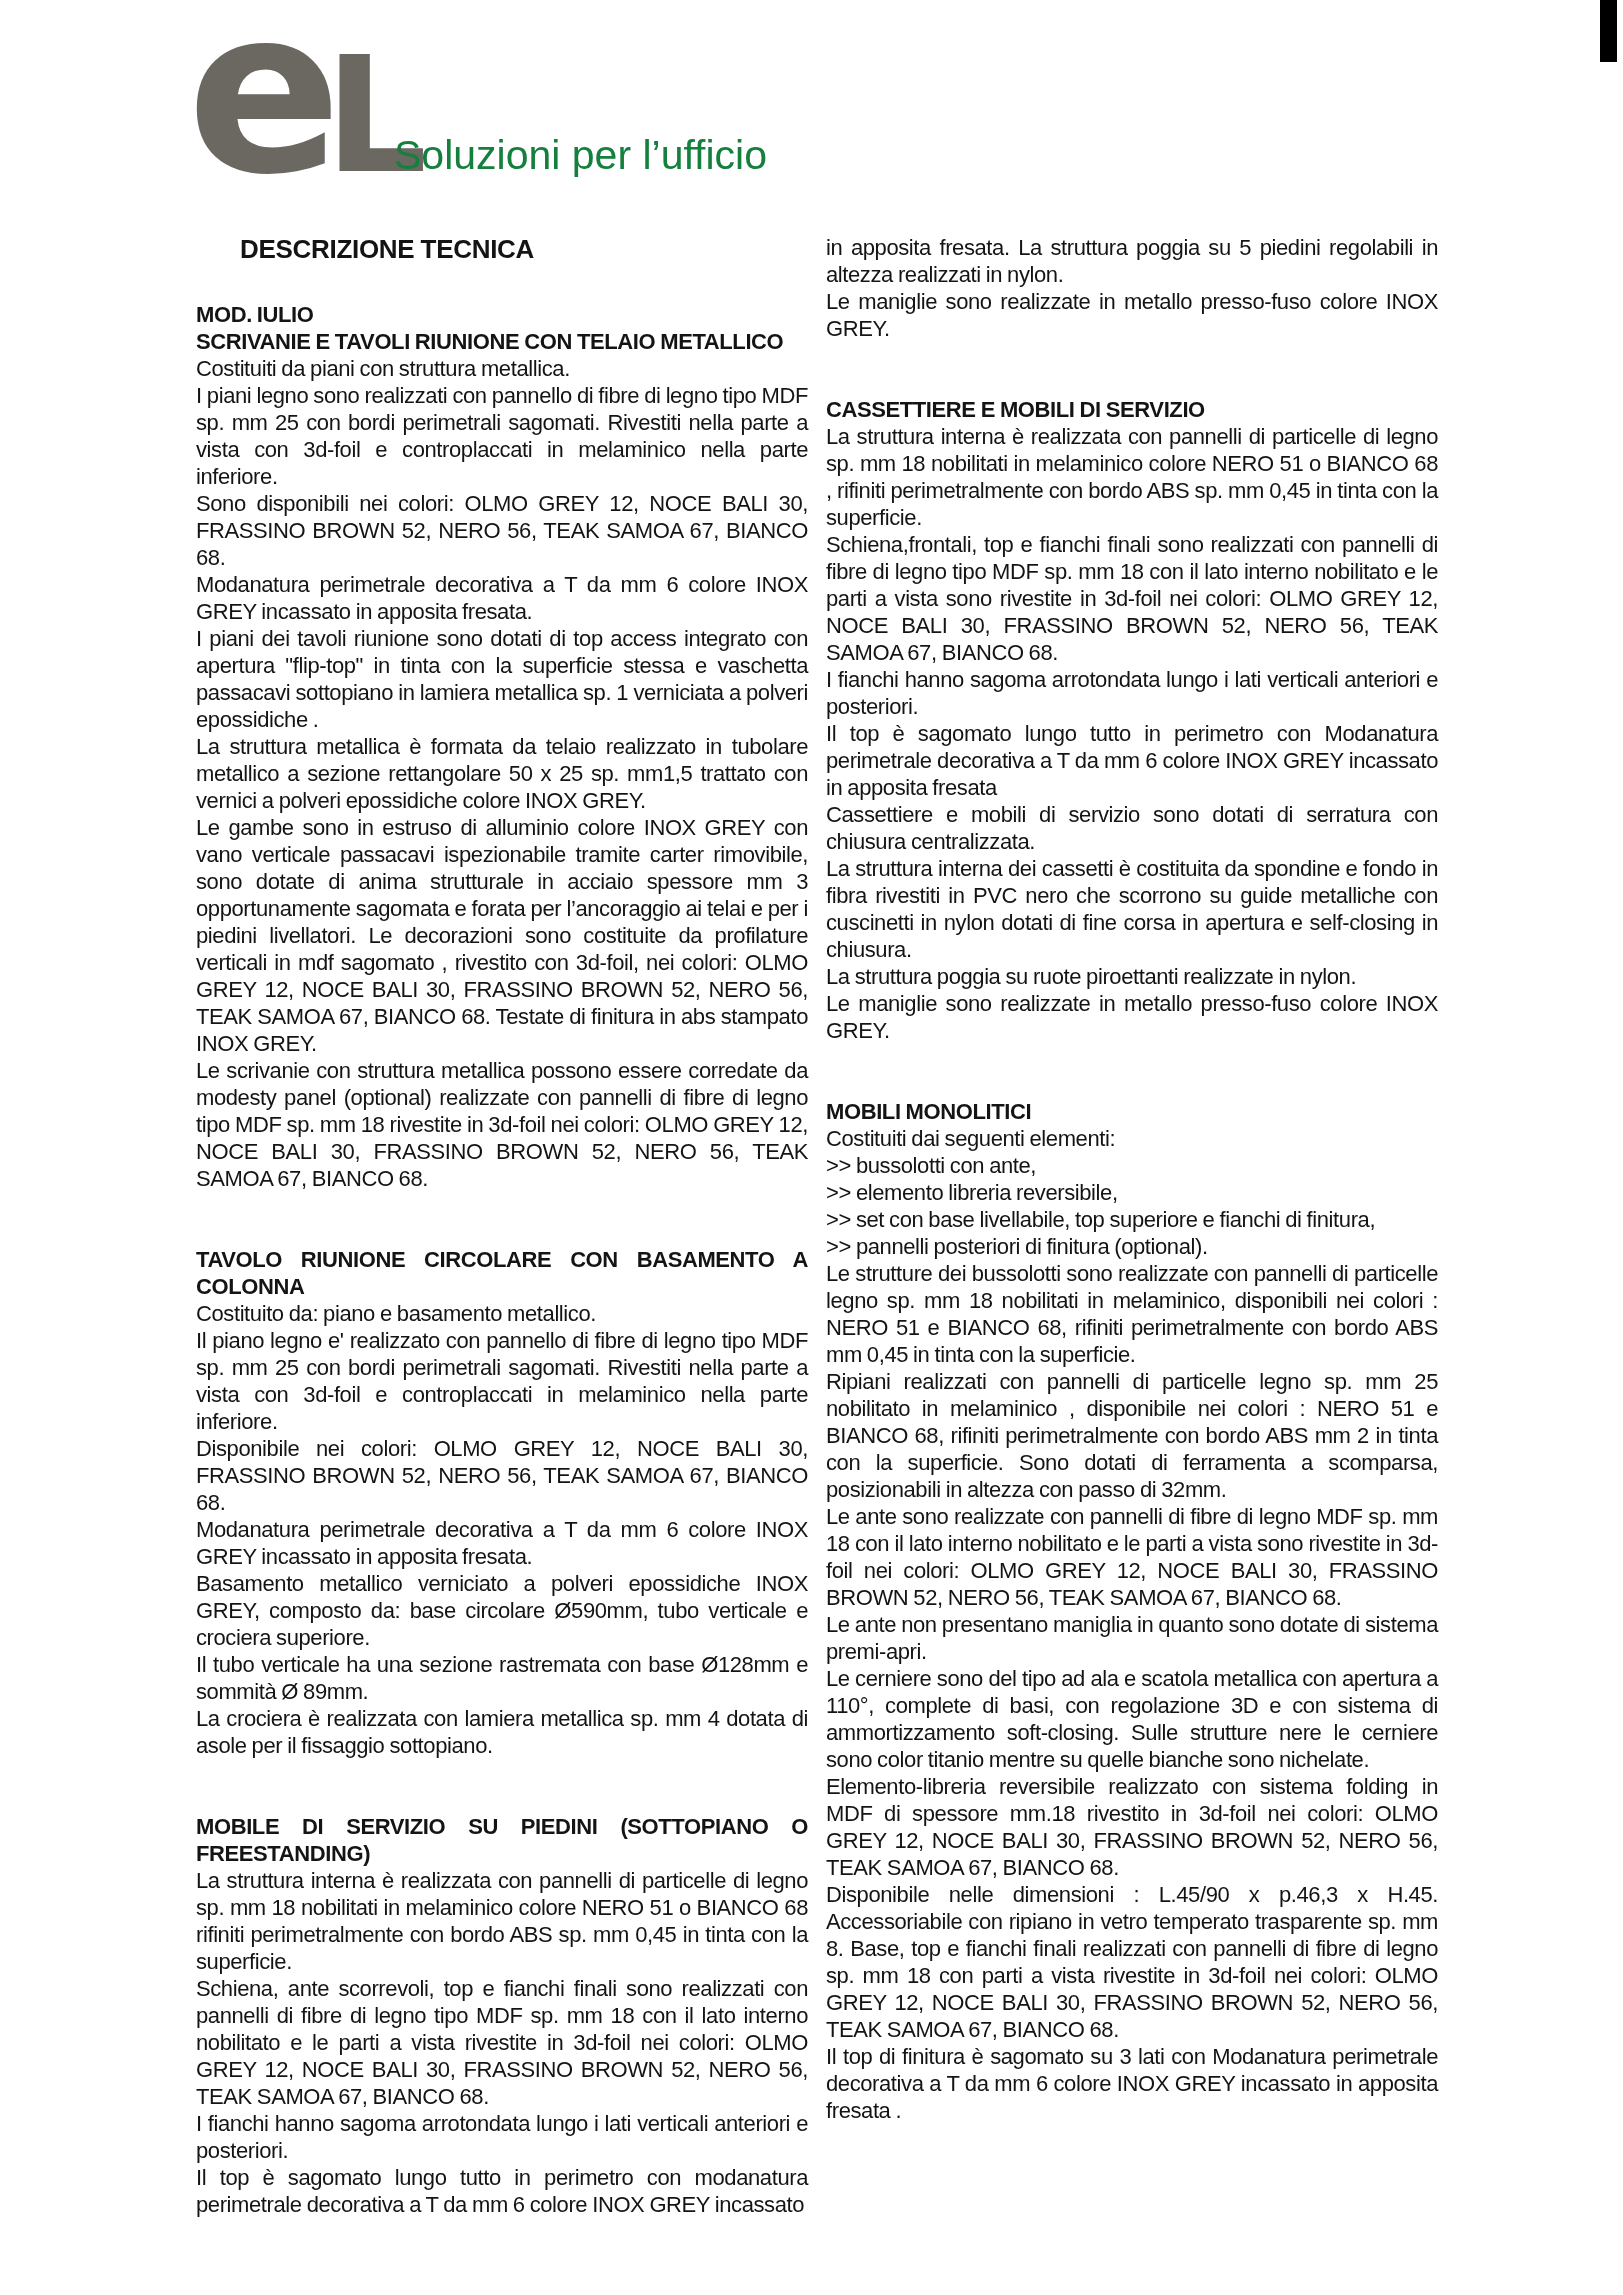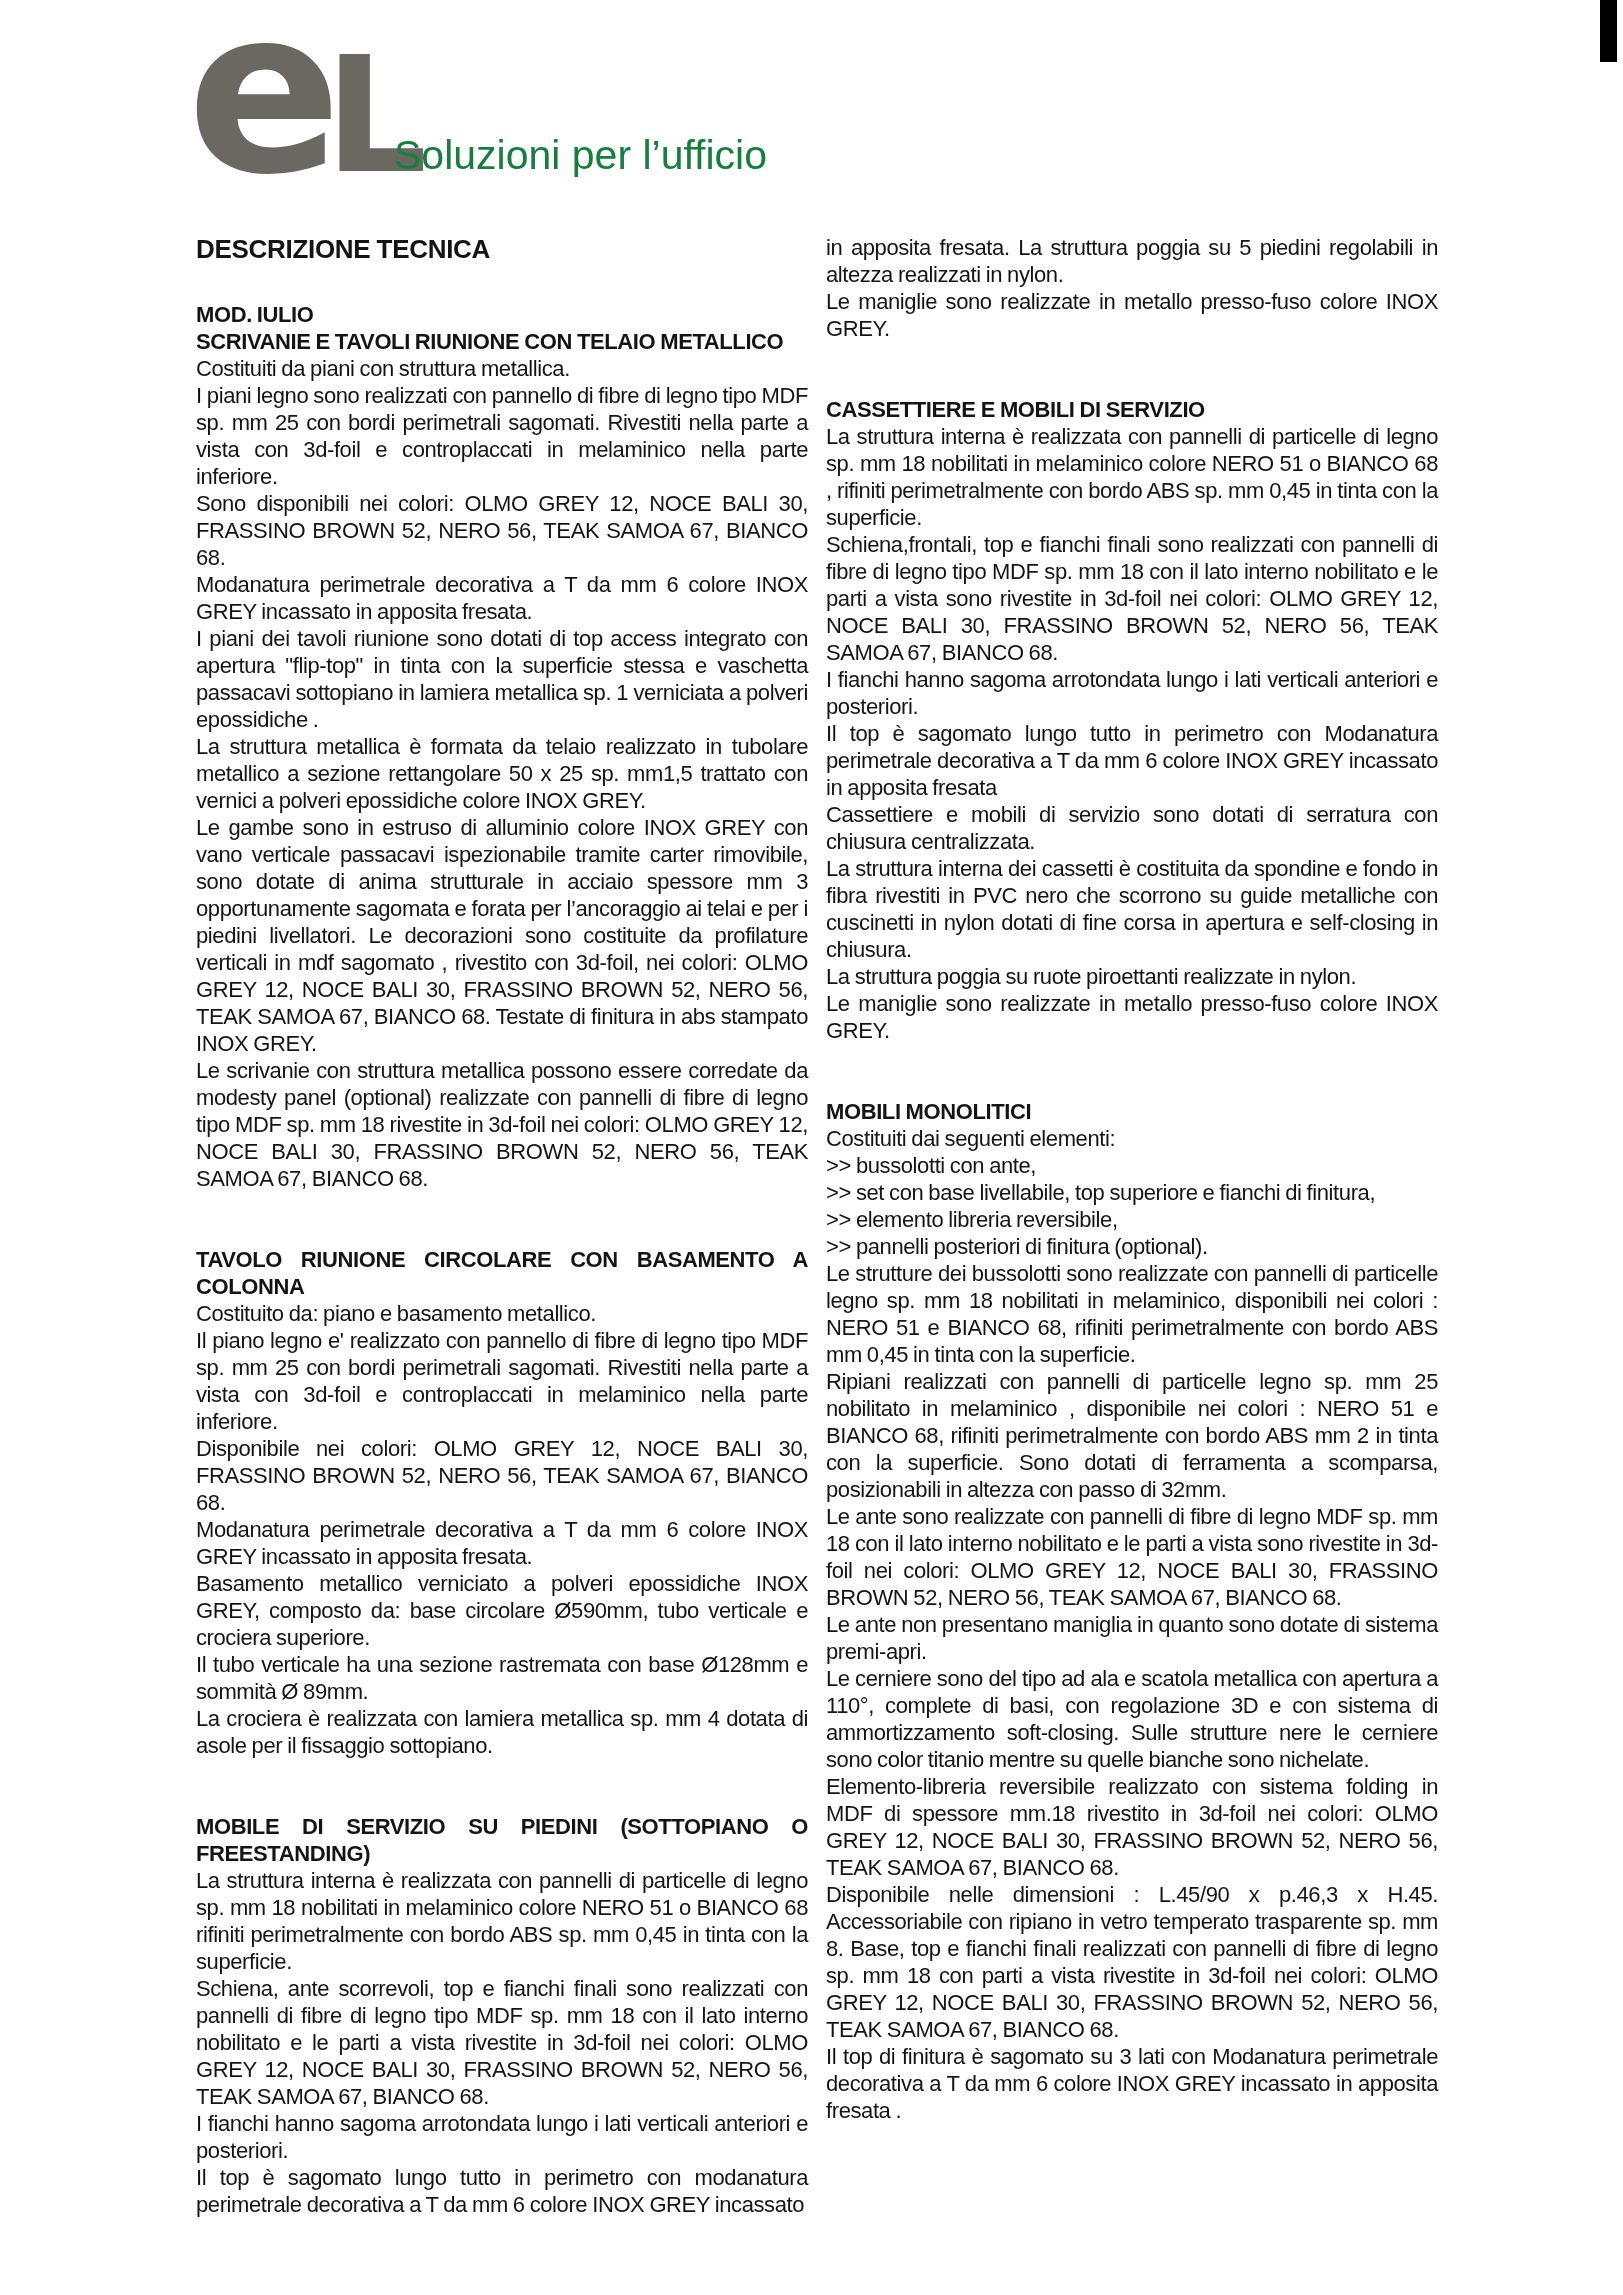--- a/index.html
+++ b/index.html
@@ -60,20 +60,21 @@
   .col-left{left:196px;}
   .col-right{left:826px;}
   .col p, .col h2, .col h1{margin:0;padding:0;}
   .col .title{
     font-size:26px;
     line-height:30px;
     font-weight:bold;
     letter-spacing:-0.3px;
     margin-bottom:37px;
     text-align:left;
+    margin-left:44px;
   }
   .col .h{
     font-size:22px;
     line-height:27px;
     font-weight:bold;
   }
   .col .gap{height:54px;}
 </style>
 </head>
 <body>
@@ -126,22 +127,22 @@
       <p>I fianchi hanno sagoma arrotondata lungo i lati verticali anteriori e posteriori.</p>
       <p>Il top è sagomato lungo tutto in perimetro con Modanatura perimetrale decorativa a T da mm 6 colore INOX GREY incassato in apposita fresata</p>
       <p>Cassettiere e mobili di servizio sono dotati di serratura con chiusura centralizzata.</p>
       <p>La struttura interna dei cassetti è costituita da spondine e fondo in fibra rivestiti in PVC nero che scorrono su guide metalliche con cuscinetti in nylon dotati di fine corsa in apertura e self-closing in chiusura.</p>
       <p>La struttura poggia su ruote piroettanti realizzate in nylon.</p>
       <p>Le maniglie sono realizzate in metallo presso-fuso colore INOX GREY.</p>
       <div class="gap"></div>
       <h2 class="h">MOBILI MONOLITICI</h2>
       <p>Costituiti dai seguenti elementi:</p>
       <p>&gt;&gt; bussolotti con ante,</p>
+      <p>&gt;&gt; elemento libreria reversibile,</p>
       <p>&gt;&gt; set con base livellabile, top superiore e fianchi di finitura,</p>
-      <p>&gt;&gt; elemento libreria reversibile,</p>
       <p>&gt;&gt; pannelli posteriori di finitura (optional).</p>
       <p>Le strutture dei bussolotti sono realizzate con pannelli di particelle legno sp. mm 18 nobilitati in melaminico, disponibili nei colori : NERO 51 e BIANCO 68, rifiniti perimetralmente con bordo ABS mm 0,45 in tinta con la superficie.</p>
       <p>Ripiani realizzati con pannelli di particelle legno sp. mm 25 nobilitato in melaminico , disponibile nei colori : NERO 51 e BIANCO 68, rifiniti perimetralmente con bordo ABS mm 2 in tinta con la superficie. Sono dotati di ferramenta a scomparsa, posizionabili in altezza con passo di 32mm.</p>
       <p>Le ante sono realizzate con pannelli di fibre di legno MDF sp. mm 18 con il lato interno nobilitato e le parti a vista sono rivestite in 3d-foil nei colori: OLMO GREY 12, NOCE BALI 30, FRASSINO BROWN 52, NERO 56, TEAK SAMOA 67, BIANCO 68.</p>
       <p>Le ante non presentano maniglia in quanto sono dotate di sistema premi-apri.</p>
       <p>Le cerniere sono del tipo ad ala e scatola metallica con apertura a 110°, complete di basi, con regolazione 3D e con sistema di ammortizzamento soft-closing. Sulle strutture nere le cerniere sono color titanio mentre su quelle bianche sono nichelate.</p>
       <p>Elemento-libreria reversibile realizzato con sistema folding in MDF di spessore mm.18 rivestito in 3d-foil nei colori: OLMO GREY 12, NOCE BALI 30, FRASSINO BROWN 52, NERO 56, TEAK SAMOA 67, BIANCO 68.</p>
       <p>Disponibile nelle dimensioni : L.45/90 x p.46,3 x H.45. Accessoriabile con ripiano in vetro temperato trasparente sp. mm 8. Base, top e fianchi finali realizzati con pannelli di fibre di legno sp. mm 18 con parti a vista rivestite in 3d-foil nei colori: OLMO GREY 12, NOCE BALI 30, FRASSINO BROWN 52, NERO 56, TEAK SAMOA 67, BIANCO 68.</p>
       <p>Il top di finitura è sagomato su 3 lati con Modanatura perimetrale decorativa a T da mm 6 colore INOX GREY incassato in apposita fresata .</p>
     </div>

